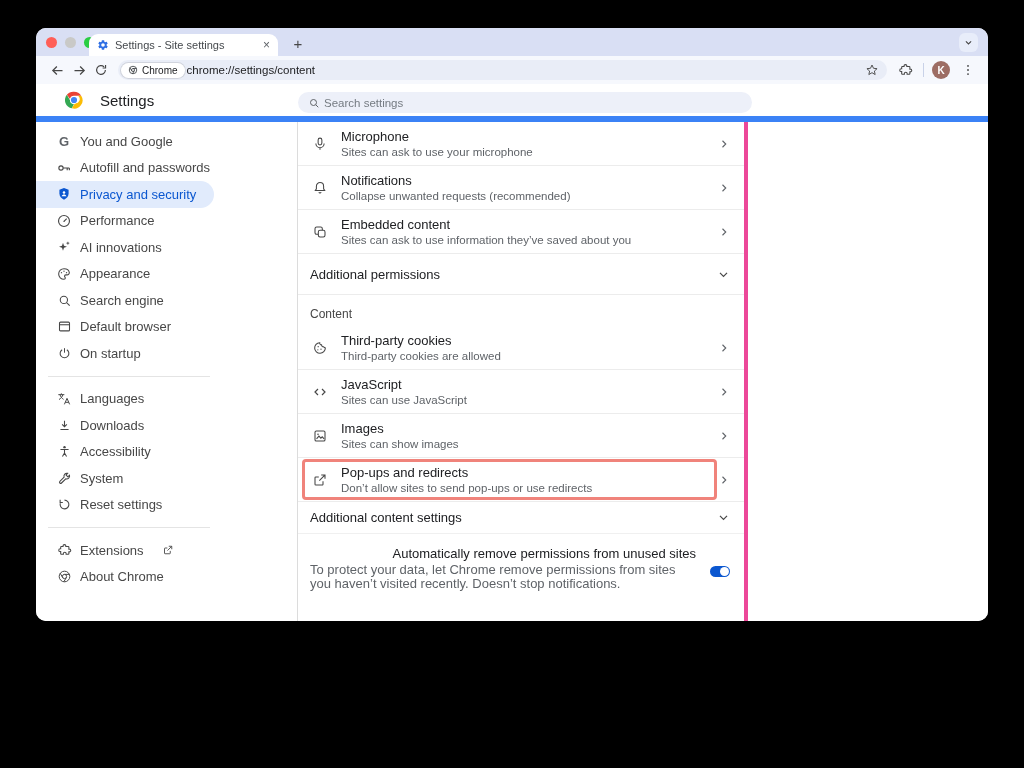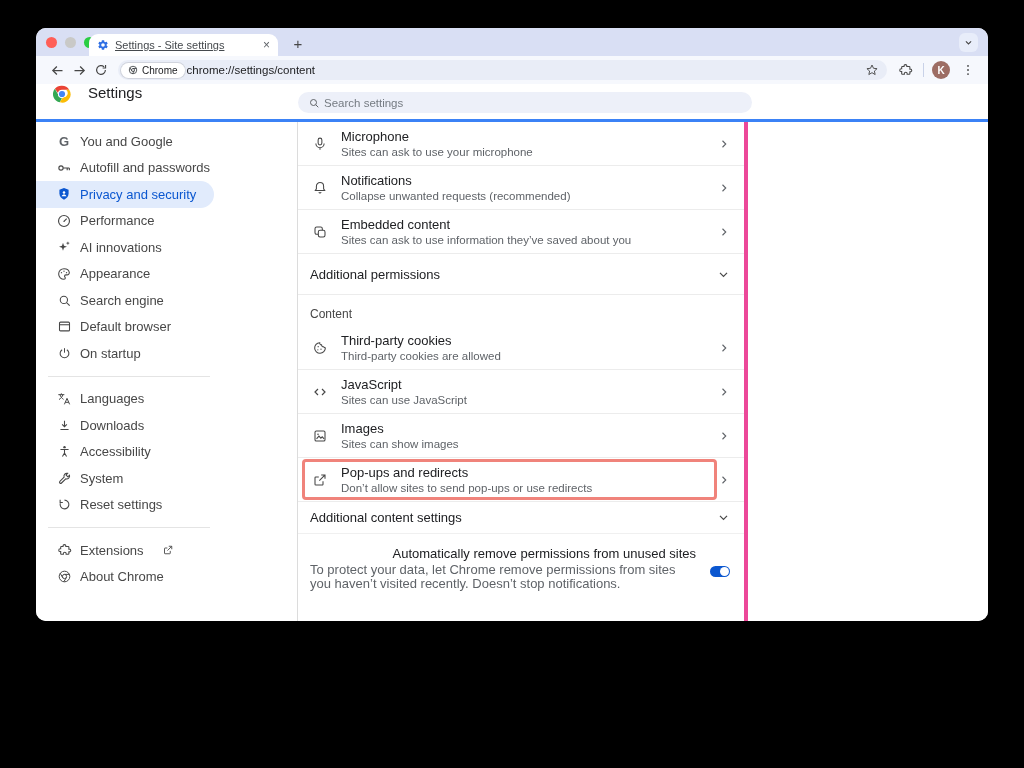--- a/index.html
+++ b/index.html
@@ -18,43 +18,43 @@
   .tabstrip{height:28px;background:#d9dff4;position:relative;flex:0 0 auto;}
   .traffic{position:absolute;top:9px;left:10px;display:flex;gap:8px;}
   .dot{width:11px;height:11px;border-radius:50%;}
   .dot.red{background:#ff5f57;}
   .dot.grey{background:#c9c9c7;}
   .dot.green{background:#2ace43;}
   .tab{
     position:absolute;left:53px;top:6px;width:189px;height:22px;background:#fff;
     border-radius:9px 9px 0 0;display:flex;align-items:center;padding:0 8px;box-sizing:border-box;gap:6px;
   }
-  .tab-title{flex:1;font-size:11px;color:#45494d;white-space:nowrap;overflow:hidden;text-overflow:ellipsis;text-decoration:underline;}
+  .tab-title{flex:1;font-size:11px;color:#45494d;white-space:nowrap;overflow:hidden;text-overflow:ellipsis;}
   .tab-close{font-size:12px;color:#5f6368;line-height:1;cursor:default;}
   .newtab{position:absolute;left:252px;top:5px;width:20px;height:20px;display:flex;align-items:center;justify-content:center;
     font-size:15px;color:#474747;}
   .tabsearch{position:absolute;right:10px;top:5px;width:19px;height:19px;border-radius:6px;background:#e8edfa;
     display:flex;align-items:center;justify-content:center;}
   
   .toolbar{height:28px;background:#f6f8fd;display:flex;align-items:center;padding:0 10px;flex:0 0 auto;}
   .navbtn{width:22px;height:22px;display:flex;align-items:center;justify-content:center;flex:0 0 auto;}
   .omnibox{flex:1;height:20px;margin-left:6px;border-radius:10px;background:#e9edf7;display:flex;align-items:center;
     padding:0 8px 0 3px;min-width:0;}
   .sitechip{height:15px;background:#fff;border-radius:8px;display:flex;align-items:center;gap:4px;padding:0 7px;
     box-shadow:0 0 0 1px rgba(0,0,0,.10);flex:0 0 auto;}
   .sitechip span{font-size:10px;color:#202124;font-weight:500;}
   .url{font-size:11.5px;color:#202124;margin-left:2px;white-space:nowrap;}
   .omni-spacer{flex:1;}
   .tb-sep{width:1px;height:14px;background:#c9d2e8;margin:0 8px;flex:0 0 auto;}
   .avatar{width:18px;height:18px;border-radius:50%;background:#9d6d64;color:#fff;font-size:10px;font-weight:700;
     display:flex;align-items:center;justify-content:center;flex:0 0 auto;}
   .toolicon{margin-left:8px;flex:0 0 auto;display:flex;align-items:center;justify-content:center;width:20px;height:20px;}
   
-  .s-header{height:38px;background:#fff;position:relative;display:flex;padding-left:16px;
-    border-bottom:3px solid #3b82f6;box-shadow:0 1px 2px rgba(0,0,0,.05);flex:0 0 auto;box-sizing:border-box;}
+  .s-header{height:38px;background:#fff;position:relative;display:flex;align-items:center;padding-left:28px;
+    border-bottom:6px solid #3b82f6;box-shadow:0 1px 2px rgba(0,0,0,.05);flex:0 0 auto;box-sizing:border-box;}
   .s-title{font-size:15px;font-weight:500;color:#202124;margin-left:16px;}
   .s-search{position:absolute;left:262px;top:8px;width:454px;height:21px;border-radius:11px;background:#edf0f9;
     display:flex;align-items:center;padding-left:10px;box-sizing:border-box;gap:2px;}
   .s-search input{border:none;outline:none;background:transparent;font-family:"Liberation Sans",sans-serif;
     font-size:11.5px;color:#202124;width:300px;}
   .s-search input::placeholder{color:#757b82;}
   
   .s-body{flex:1;display:flex;position:relative;background:#fff;min-height:0;}
   .sidebar{width:261px;padding-top:6px;box-sizing:border-box;flex:0 0 auto;}
   .nav-item{height:26.5px;display:flex;align-items:center;padding-left:20px;gap:8px;font-size:13px;color:#474747;

